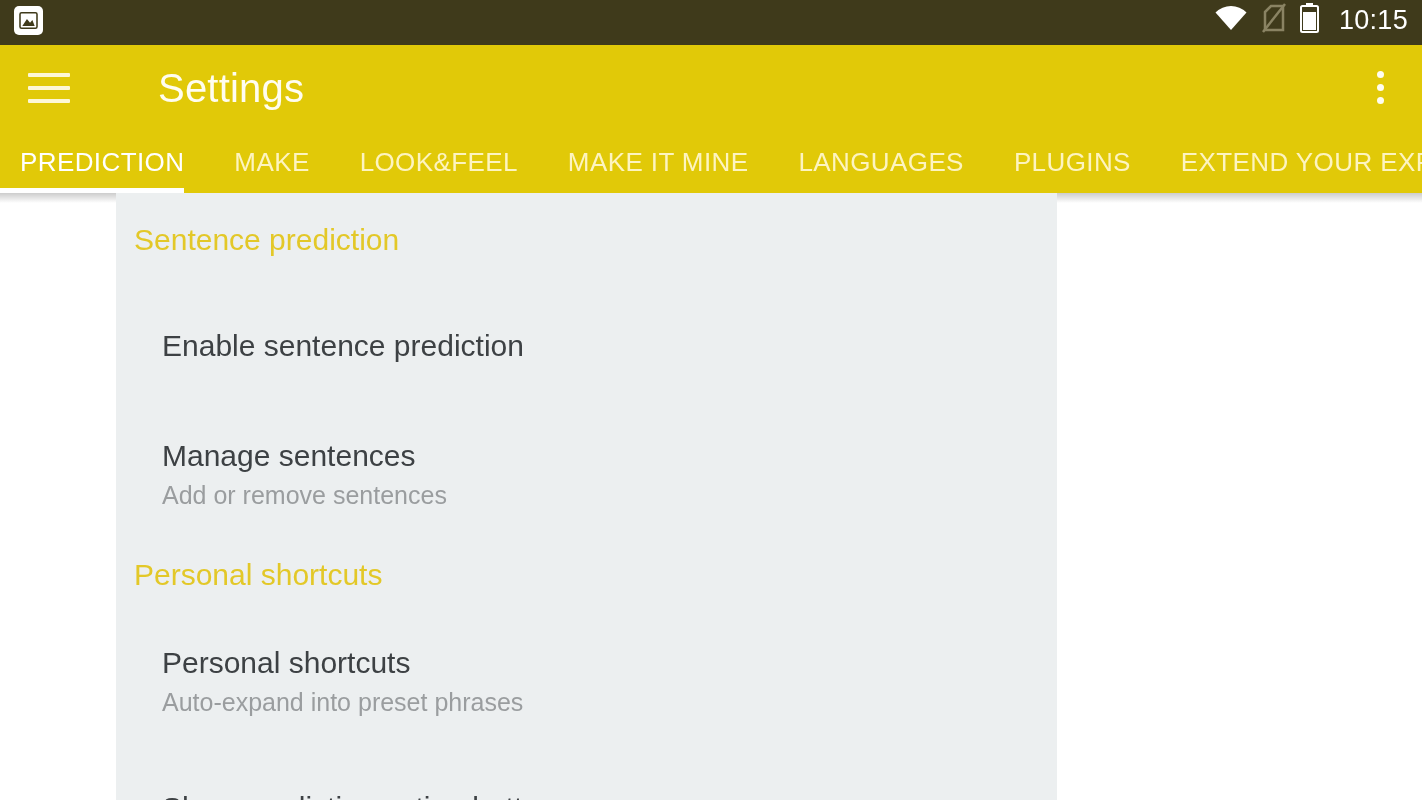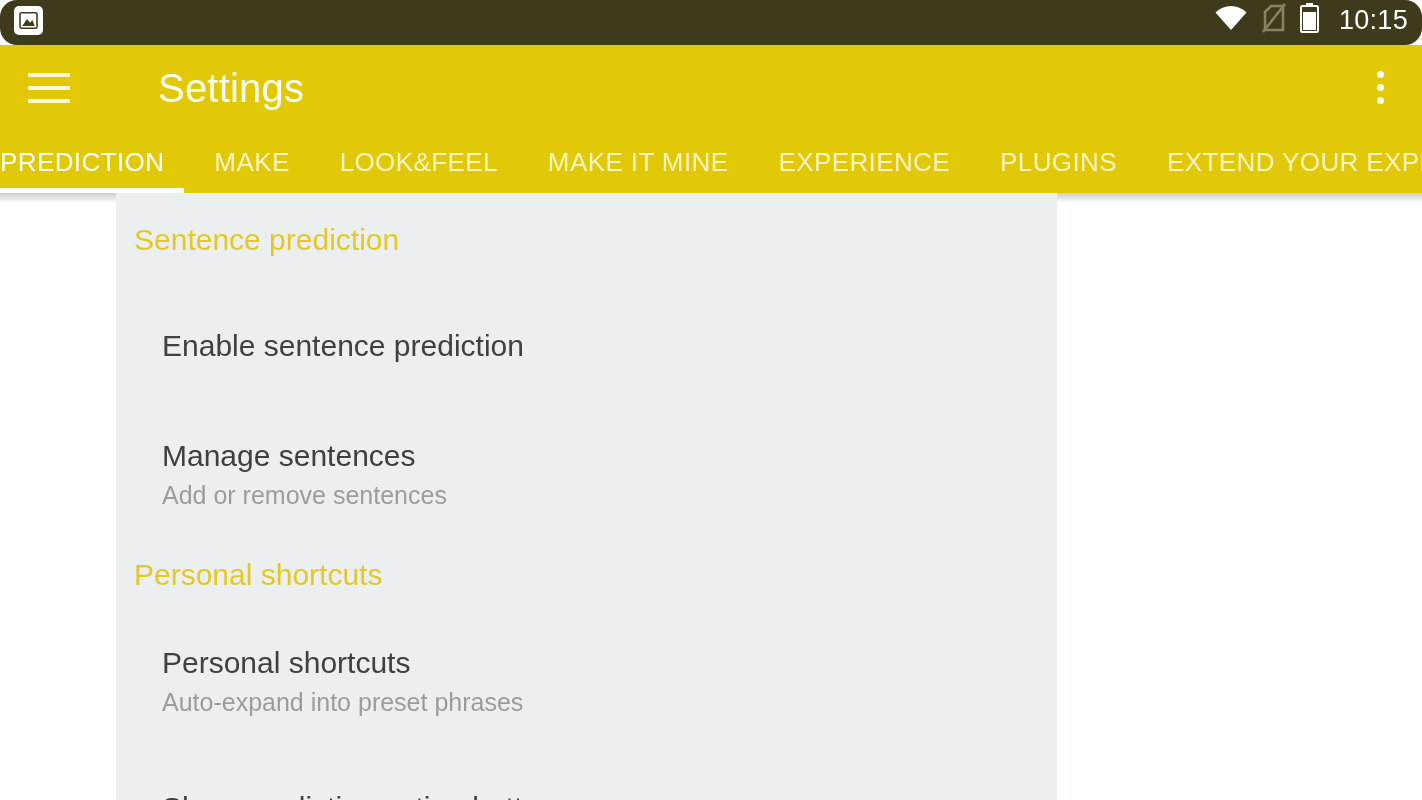--- a/index.html
+++ b/index.html
@@ -19,21 +19,20 @@
   .status-bar {
     position: absolute;
     top: 0; left: 0;
     width: 1422px;
     height: 45px;
     background: #3f3a1b;
     display: flex;
     align-items: center;
     box-sizing: border-box;
     padding: 0 14px 5px 14px;
-    border-radius: 17px;
   }
   .status-left {
     display: flex;
     align-items: center;
   }
   .notif-icon {
     width: 29px;
     height: 29px;
     background: #ffffff;
     border-radius: 5px;
@@ -113,20 +112,21 @@
     border-radius: 50%;
     background: #fffdf0;
   }
 
   
   .tab-bar {
     position: relative;
     height: 63px;
     display: flex;
     align-items: center;
+    padding-left: 20px;
     box-sizing: border-box;
     white-space: nowrap;
   }
   .tab {
     color: #fdf4c0;
     font-size: 26px;
     font-weight: 400;
     letter-spacing: 0.4px;
     padding: 0 26px 0 0;
     margin-right: 24px;
@@ -311,21 +311,21 @@
       <i></i>
       <i></i>
     </div>
   </div>
 
   <div class="tab-bar">
     <div class="tab active">PREDICTION</div>
     <div class="tab">MAKE</div>
     <div class="tab">LOOK&amp;FEEL</div>
     <div class="tab">MAKE IT MINE</div>
-    <div class="tab">EXPERIENCE</div>
+    <div class="tab">LANGUAGES</div>
     <div class="tab">PLUGINS</div>
     <div class="tab">EXTEND YOUR EXPERIENCE</div>
     <div class="tab-indicator"></div>
   </div>
 
 </div>
 
 <div class="content-wrap">
   <div class="panel-shadow"></div>
 

